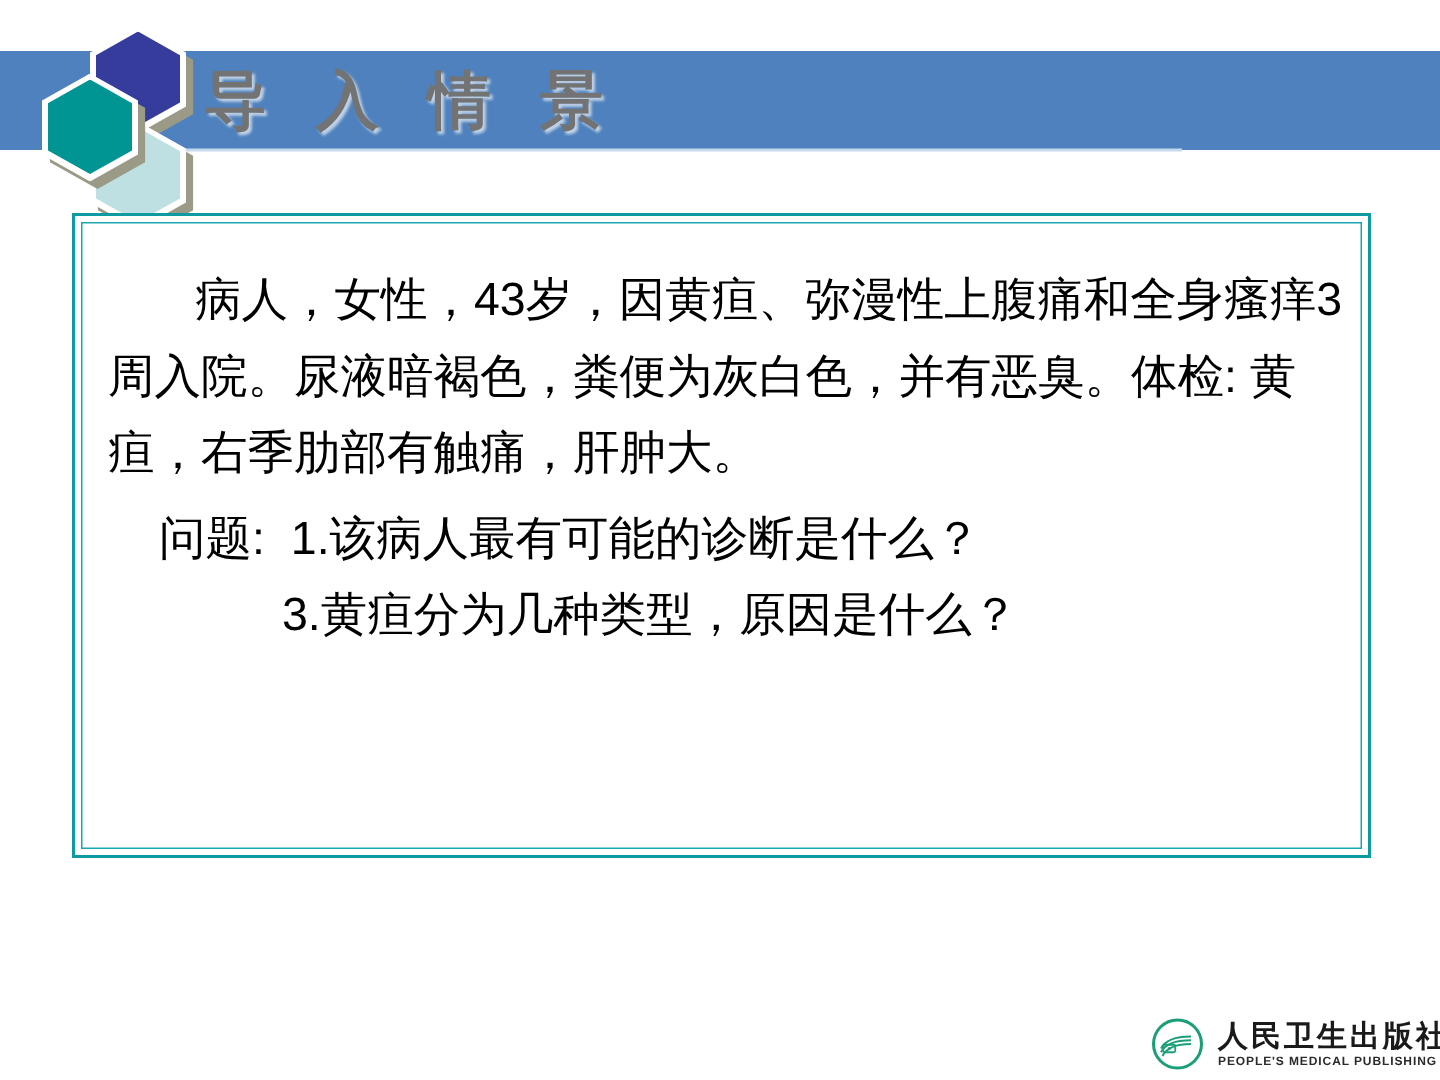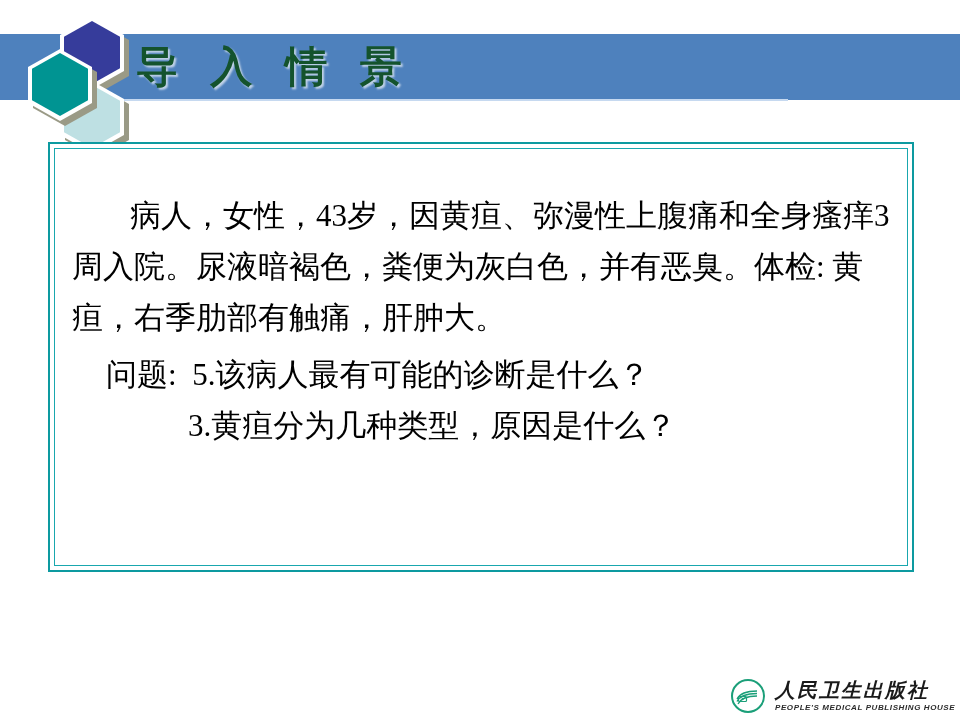--- a/index.html
+++ b/index.html
@@ -75,21 +75,21 @@
   .hex-light { left: 52px; top: 71px; background: #bee0e3; }
 
   
   .banner-title {
     position: absolute;
     left: 136px;
     top: 36px;
     font-family: "DejaVu Serif", "Liberation Serif", serif;
     font-size: 42px;
     font-weight: bold;
-    color: #14532d;
+    color: #737373;
     letter-spacing: 9px;
     line-height: 62px;
     text-shadow: 2px 2px 2px rgba(255,255,255,0.65);
     white-space: nowrap;
   }
 
   
   .content-box {
     position: absolute;
     left: 48px;
@@ -108,26 +108,25 @@
     bottom: 4px;
     border: 1px solid #19a7ae;
     box-sizing: border-box;
   }
 
   .content-text {
     position: absolute;
     left: 22px;
     top: 30px;
     right: 16px;
-    font-family: Liberation Serif, serif;
+    font-family: Liberation Sans, sans-serif;
     font-size: 31px;
     line-height: 51px;
     color: #000000;
     white-space: nowrap;
-    margin-top: 16px;
   }
   .para-case {
     text-indent: 58px;
     white-space: normal;
   }
   .q-block {
     margin-top: 6px;
   }
   .q-line {
     white-space: nowrap;
@@ -135,25 +134,24 @@
   .q-indent {
     padding-left: 116px;
   }
   .q-lead {
     padding-left: 34px;
   }
 
   
   .publisher {
     position: absolute;
-    left: 731px;
+    left: 768px;
     top: 676px;
     width: 188px;
     height: 42px;
-    font-style: italic;
   }
   .pub-mark {
     position: absolute;
     left: 0px;
     top: 3px;
     width: 34px;
     height: 34px;
     border: 2px solid #1b9f79;
     border-radius: 50%;
     box-sizing: border-box;
@@ -203,21 +201,21 @@
   <div class="hex hex-teal"></div>
 </div>
 
 <div class="banner-title">导 入 情 景</div>
 
 <div class="content-box">
   <div class="content-box-inner"></div>
   <div class="content-text">
     <div class="para-case">病人，女性，43岁，因黄疸、弥漫性上腹痛和全身瘙痒3周入院。尿液暗褐色，粪便为灰白色，并有恶臭。体检: 黄疸，右季肋部有触痛，肝肿大。</div>
     <div class="q-block">
-      <div class="q-line q-lead"><span>问题:</span>&nbsp;&nbsp;<span>5.该病人最有可能的诊断是什么？</span></div>
+      <div class="q-line q-lead"><span>问题:</span>&nbsp;&nbsp;<span>1.该病人最有可能的诊断是什么？</span></div>
       <div class="q-line q-indent">3.黄疸分为几种类型，原因是什么？</div>
     </div>
   </div>
 </div>
 
 <div class="publisher">
   <div class="pub-mark">
     <svg width="30" height="30" viewBox="0 0 30 30" xmlns="http://www.w3.org/2000/svg">
       <g fill="none" stroke="#1b9f79" stroke-width="1.3">
         <path d="M4 18 C7 12, 14 10, 24 10"></path>

